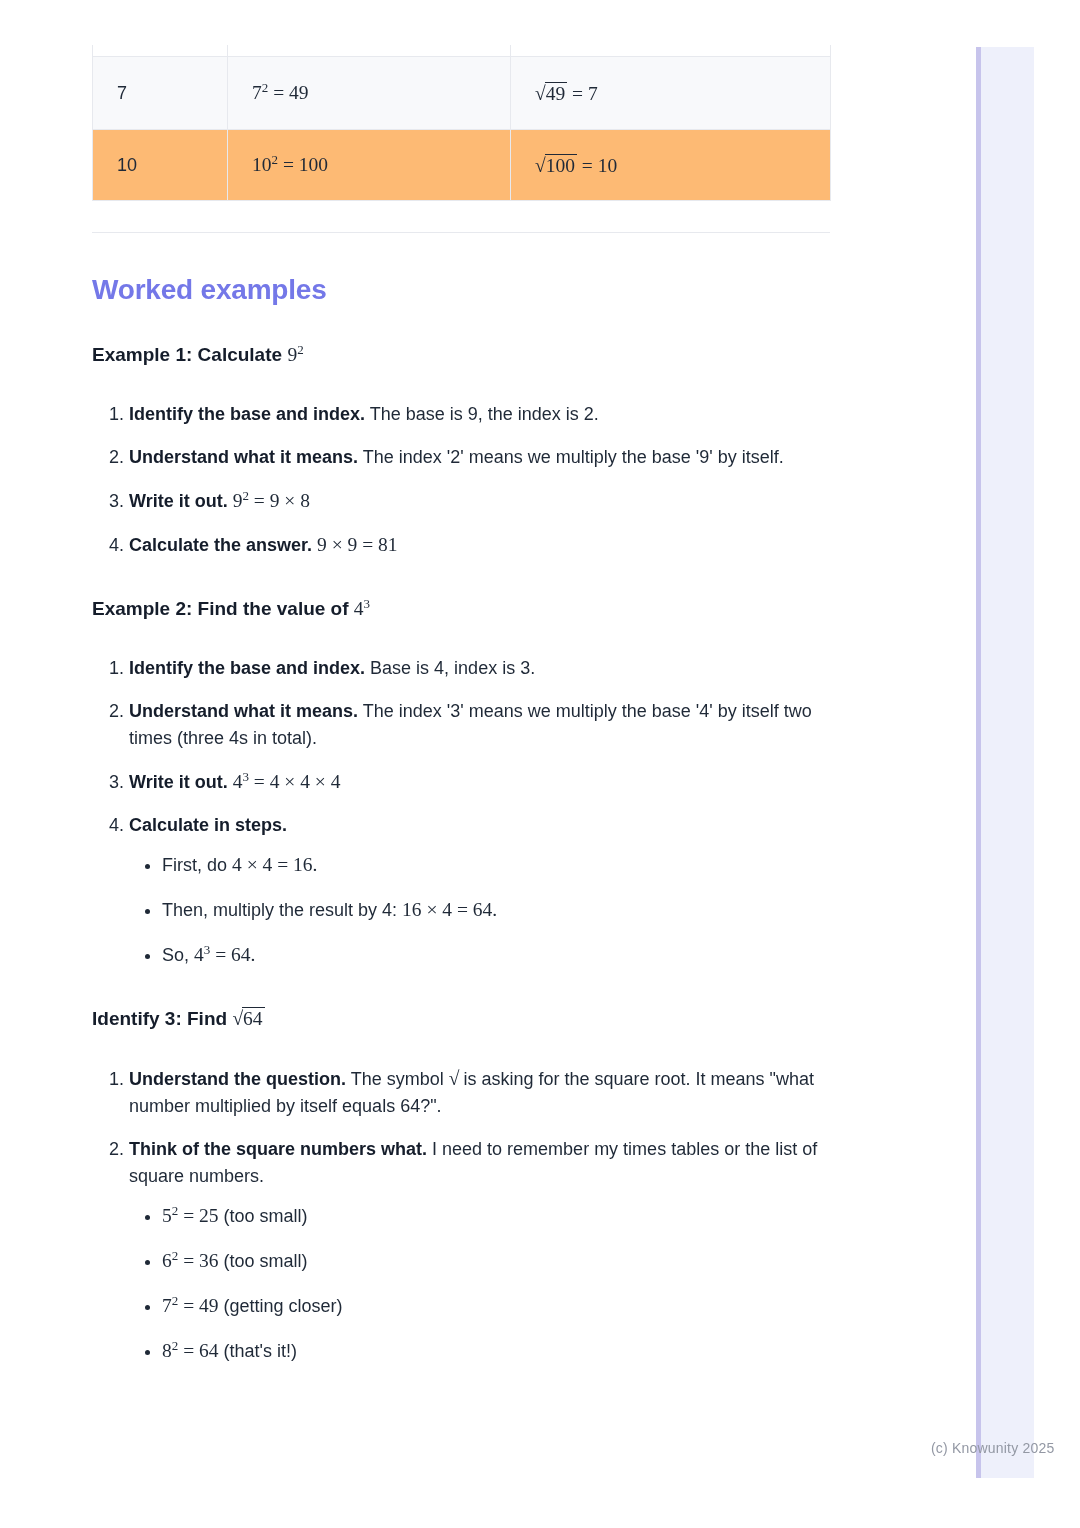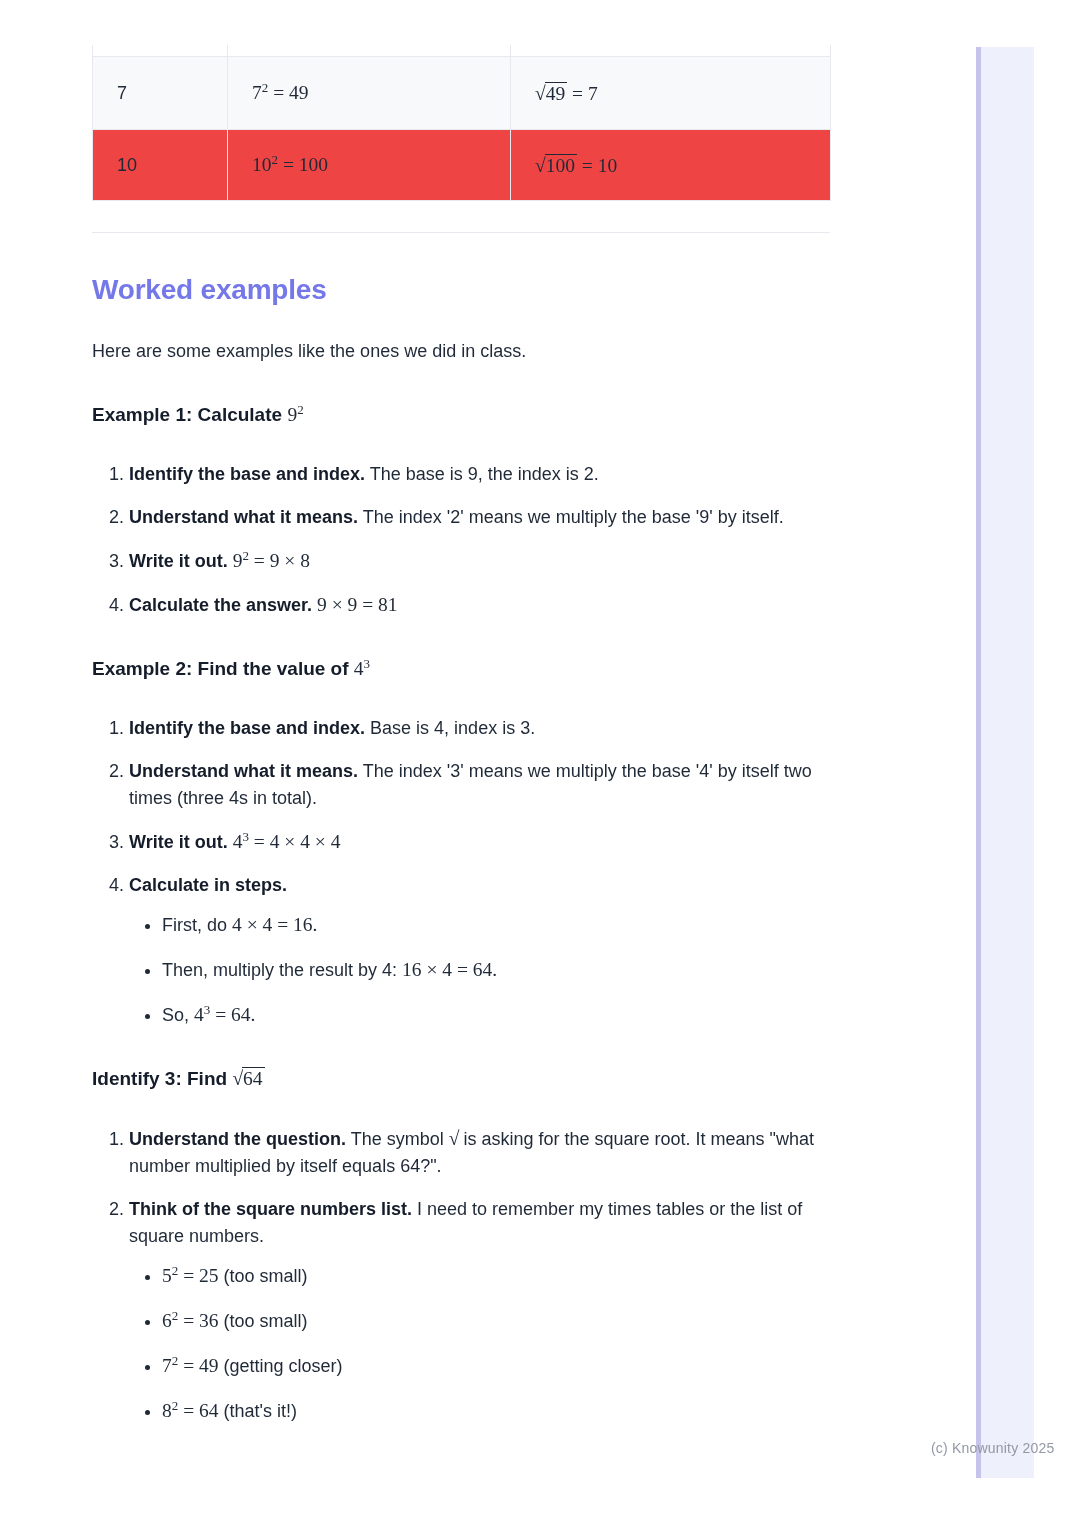--- a/index.html
+++ b/index.html
@@ -17,21 +17,21 @@
   }
   .content{position:absolute;left:92px;top:45px;width:738px;}
   
   .sqtable{border-collapse:collapse;width:738px;table-layout:fixed;}
   .sqtable td{
     border:1px solid var(--border);padding:0 0 0 24px;font-size:18px;
     vertical-align:middle;color:var(--ink);
   }
   .sqtable tr.cut td{height:11px;border-top:none;padding:0;background:#ffffff;}
   .sqtable tr.r1 td{height:72px;background:var(--stripe);}
-  .sqtable tr.r2 td{height:70px;background:#ef4444;}
+  .sqtable tr.r2 td{height:70px;background:#fdba74;}
   
   .math{font-family:"Liberation Serif",serif;font-size:19.5px;color:var(--ink);}
   .math sup{font-size:13px;line-height:0;}
   .rad{letter-spacing:-1px;}
   .vinc{display:inline-block;border-top:1.6px solid currentColor;line-height:1.08;padding:0 2px 0 1px;text-align:right;}
   .divider{border:none;border-top:1px solid var(--border);margin:31px 0 0;}
   .h1{margin:42px 0 3px;font-size:28px;line-height:30px;font-weight:700;color:var(--accent);letter-spacing:-0.2px;}
   .intro{margin:33px 0 0;font-size:18px;line-height:27px;}
   .extitle{margin:37px 0 0;font-size:19px;line-height:25px;font-weight:700;color:var(--ink-strong);}
   .extitle .math{font-weight:400;}
@@ -84,21 +84,20 @@
             <span class="math"><span class="rad">√</span><span class="vinc">100</span><span> = 10</span></span>
           </td>
         </tr>
       </tbody>
     </table>
 
     <hr class="divider">
 
     <h1 class="h1">Worked examples</h1>
 
-    <p class="intro">Here are some examples like the ones we did in class.</p>
 
     <h2 class="extitle"><span>Example 1: Calculate </span><span class="math"><span>9</span><sup>2</sup></span></h2>
     <ol class="steps">
       <li><strong>Identify the base and index.</strong><span> The base is 9, the index is 2.</span></li>
       <li><strong>Understand what it means.</strong><span> The index '2' means we multiply the base '9' by itself.</span></li>
       <li><strong>Write it out. </strong><span class="math"><span>9</span><sup>2</sup><span> = 9 × 8</span></span></li>
       <li><strong>Calculate the answer. </strong><span class="math"><span>9 × 9 = 81</span></span>
       </li>
     </ol>
 
@@ -112,21 +111,21 @@
           <li><span>First, do </span><span class="math"><span>4 × 4 = 16.</span></span></li>
           <li><span>Then, multiply the result by 4: </span><span class="math"><span>16 × 4 = 64.</span></span></li>
           <li><span>So, </span><span class="math"><span>4</span><sup>3</sup><span> = 64.</span></span></li>
         </ul>
       </li>
     </ol>
 
     <h2 class="extitle"><span>Identify 3: Find </span><span class="math"><span class="rad">√</span><span class="vinc">64</span></span></h2>
     <ol class="steps">
       <li><strong>Understand the question.</strong><span> The symbol </span><span class="math rad">√</span><span> is asking for the square root. It means "what number multiplied by itself equals 64?".</span></li>
-      <li><strong>Think of the square numbers list.</strong><span> I need to remember my times tables or the list of square numbers.</span>
+      <li><strong>Think of the square numbers what.</strong><span> I need to remember my times tables or the list of square numbers.</span>
         <ul class="subs">
           <li><span class="math"><span>5</span><sup>2</sup><span> = 25</span></span><span> (too small)</span></li>
           <li><span class="math"><span>6</span><sup>2</sup><span> = 36</span></span><span> (too small)</span></li>
           <li><span class="math"><span>7</span><sup>2</sup><span> = 49</span></span><span> (getting closer)</span></li>
           <li><span class="math"><span>8</span><sup>2</sup><span> = 64</span></span><span> (that's it!)</span></li>
         </ul>
       </li>
     </ol>
 
   </main>

